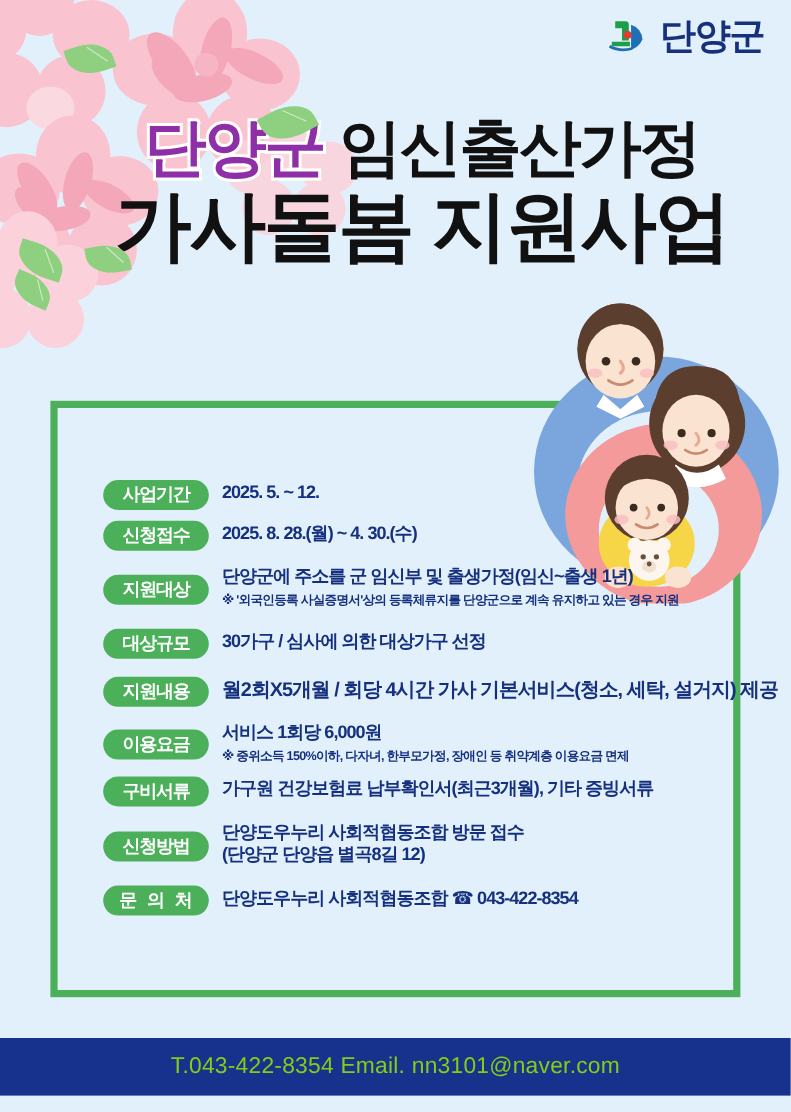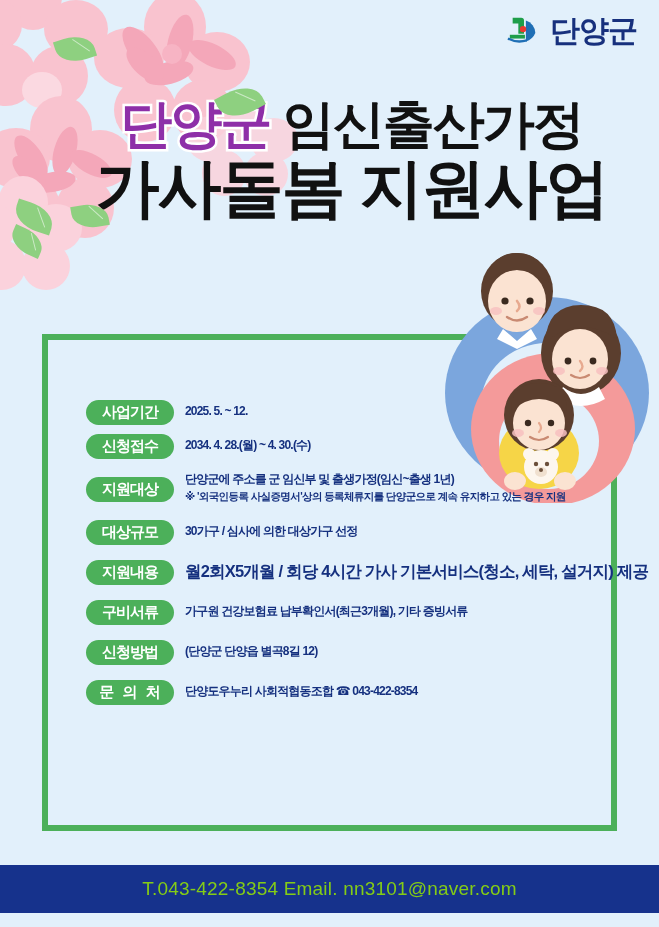--- a/index.html
+++ b/index.html
@@ -45,21 +45,21 @@
     border:6px solid #4cb05a;box-sizing:border-box;z-index:2;}
 
   
   .info{position:absolute;left:86px;top:398px;width:530px;z-index:5;}
   .row{display:flex;align-items:center;margin-bottom:9px;}
   .pill{flex:0 0 auto;width:88px;height:25px;border-radius:13px;background:#4cb05a;
     color:#fff;font-size:15px;font-weight:bold;letter-spacing:-1px;
     display:flex;align-items:center;justify-content:center;margin-top:2px;}
   .pill.spaced{letter-spacing:2px;text-indent:2px;}
   .texts{margin-left:11px;flex:1;}
-  .maintext{font-size:12px;font-weight:bold;color:#15307f;letter-spacing:-0.8px;line-height:1.26;white-space:nowrap;}
+  .maintext{font-size:15px;font-weight:bold;color:#15307f;letter-spacing:-0.8px;line-height:1.26;white-space:nowrap;}
   .maintext.small{font-size:16.5px;}
   .subtext{font-size:10.5px;font-weight:bold;color:#15307f;letter-spacing:-0.6px;line-height:1.5;margin-top:2px;white-space:nowrap;}
   .row.tight{margin-bottom:7px;}
   .row.loose{margin-bottom:13px;}
 
   
   .footer{position:absolute;left:0;bottom:14px;width:659px;height:48px;background:#16328c;
     display:flex;align-items:center;justify-content:center;z-index:7;}
   .footer-text{color:#84cc16;font-size:19px;letter-spacing:0.2px;}
 </style>
@@ -214,21 +214,21 @@
     <div class="row tight">
       <div class="pill">사업기간</div>
       <div class="texts">
         <div class="maintext">2025. 5. ~ 12.</div>
       </div>
     </div>
 
     <div class="row loose">
       <div class="pill">신청접수</div>
       <div class="texts">
-        <div class="maintext">2034. 4. 28.(월) ~ 4. 30.(수)</div>
+        <div class="maintext">2025. 8. 28.(월) ~ 4. 30.(수)</div>
       </div>
     </div>
 
     <div class="row loose">
       <div class="pill">지원대상</div>
       <div class="texts">
         <div class="maintext">단양군에 주소를 군 임신부 및 출생가정(임신~출생 1년)</div>
         <div class="subtext">※ '외국인등록 사실증명서'상의 등록체류지를 단양군으로 계속 유지하고 있는 경우 지원</div>
       </div>
     </div>
@@ -240,31 +240,39 @@
       </div>
     </div>
 
     <div class="row loose">
       <div class="pill">지원내용</div>
       <div class="texts">
         <div class="maintext small">월2회X5개월 / 회당 4시간 가사 기본서비스(청소, 세탁, 설거지) 제공</div>
       </div>
     </div>
 
+    <div class="row tight">
+      <div class="pill">이용요금</div>
+      <div class="texts">
+        <div class="maintext">서비스 1회당 6,000원</div>
+        <div class="subtext">※ 중위소득 150%이하, 다자녀, 한부모가정, 장애인 등 취약계층 이용요금 면제</div>
+      </div>
+    </div>
 
     <div class="row loose">
       <div class="pill">구비서류</div>
       <div class="texts">
         <div class="maintext">가구원 건강보험료 납부확인서(최근3개월), 기타 증빙서류</div>
       </div>
     </div>
 
     <div class="row loose">
       <div class="pill">신청방법</div>
       <div class="texts">
+        <div class="maintext">단양도우누리 사회적협동조합 방문 접수</div>
         <div class="maintext">(단양군 단양읍 별곡8길 12)</div>
       </div>
     </div>
 
     <div class="row">
       <div class="pill spaced">문 의 처</div>
       <div class="texts">
         <div class="maintext">단양도우누리 사회적협동조합  ☎ 043-422-8354</div>
       </div>
     </div>

